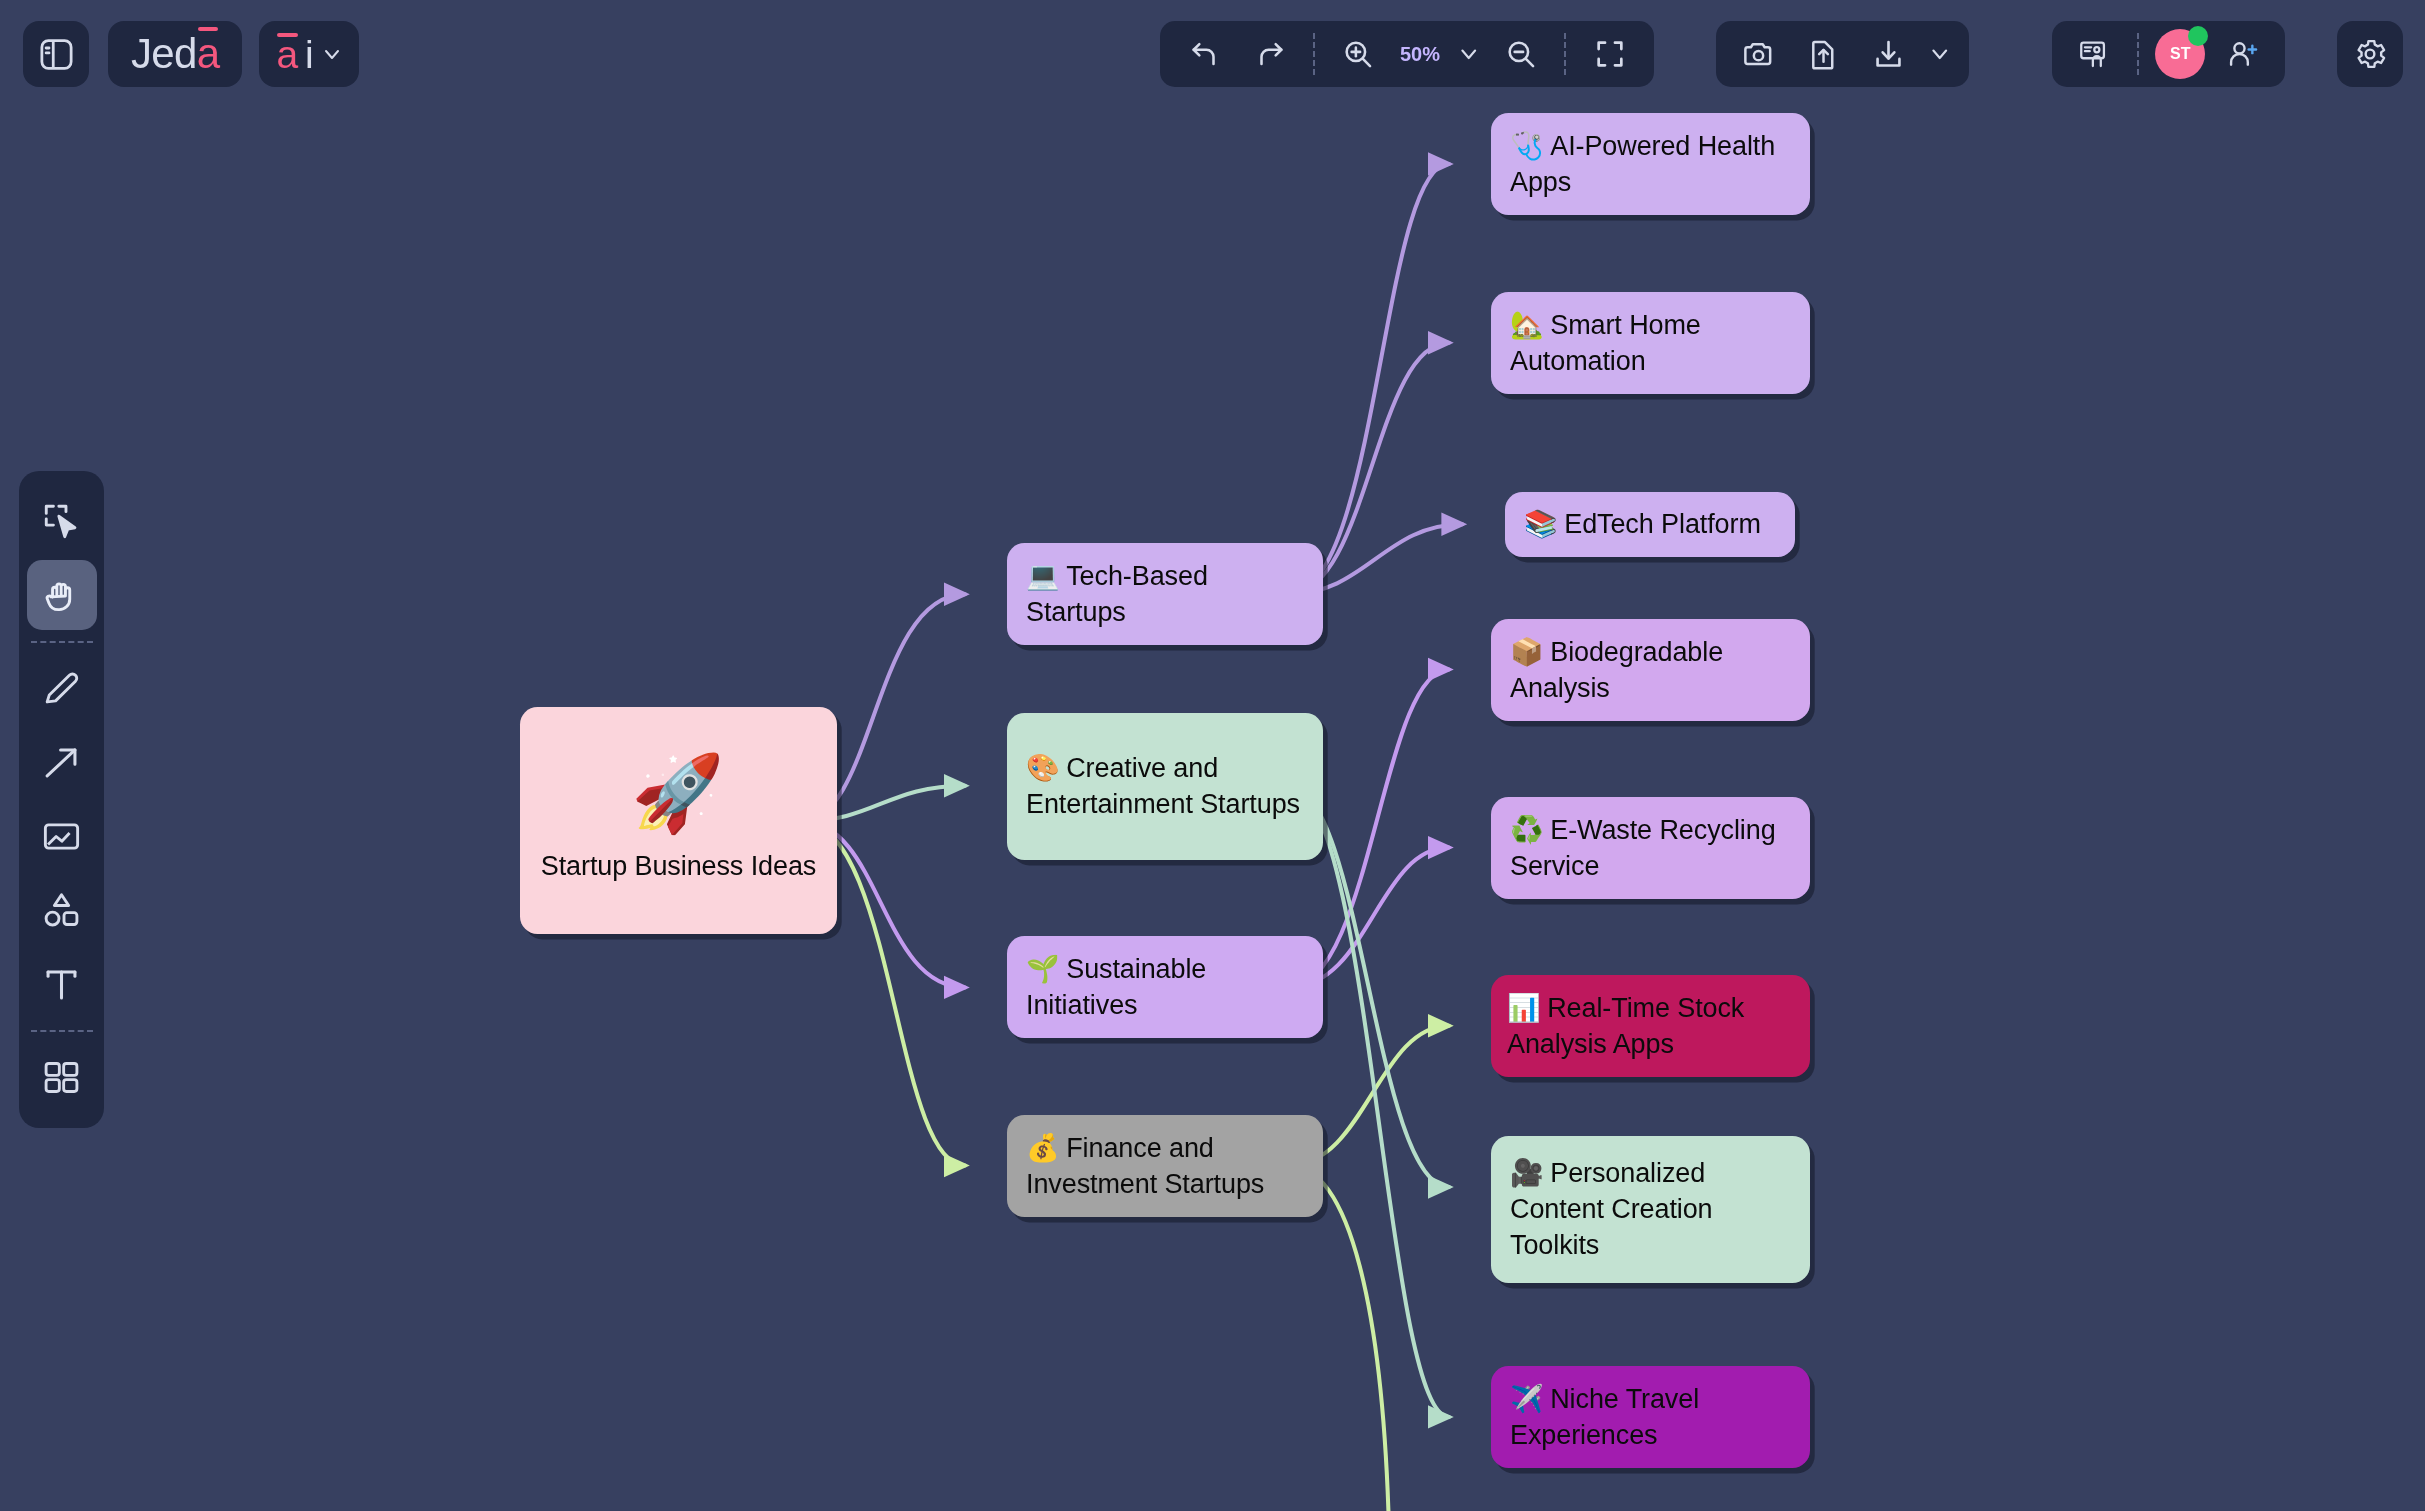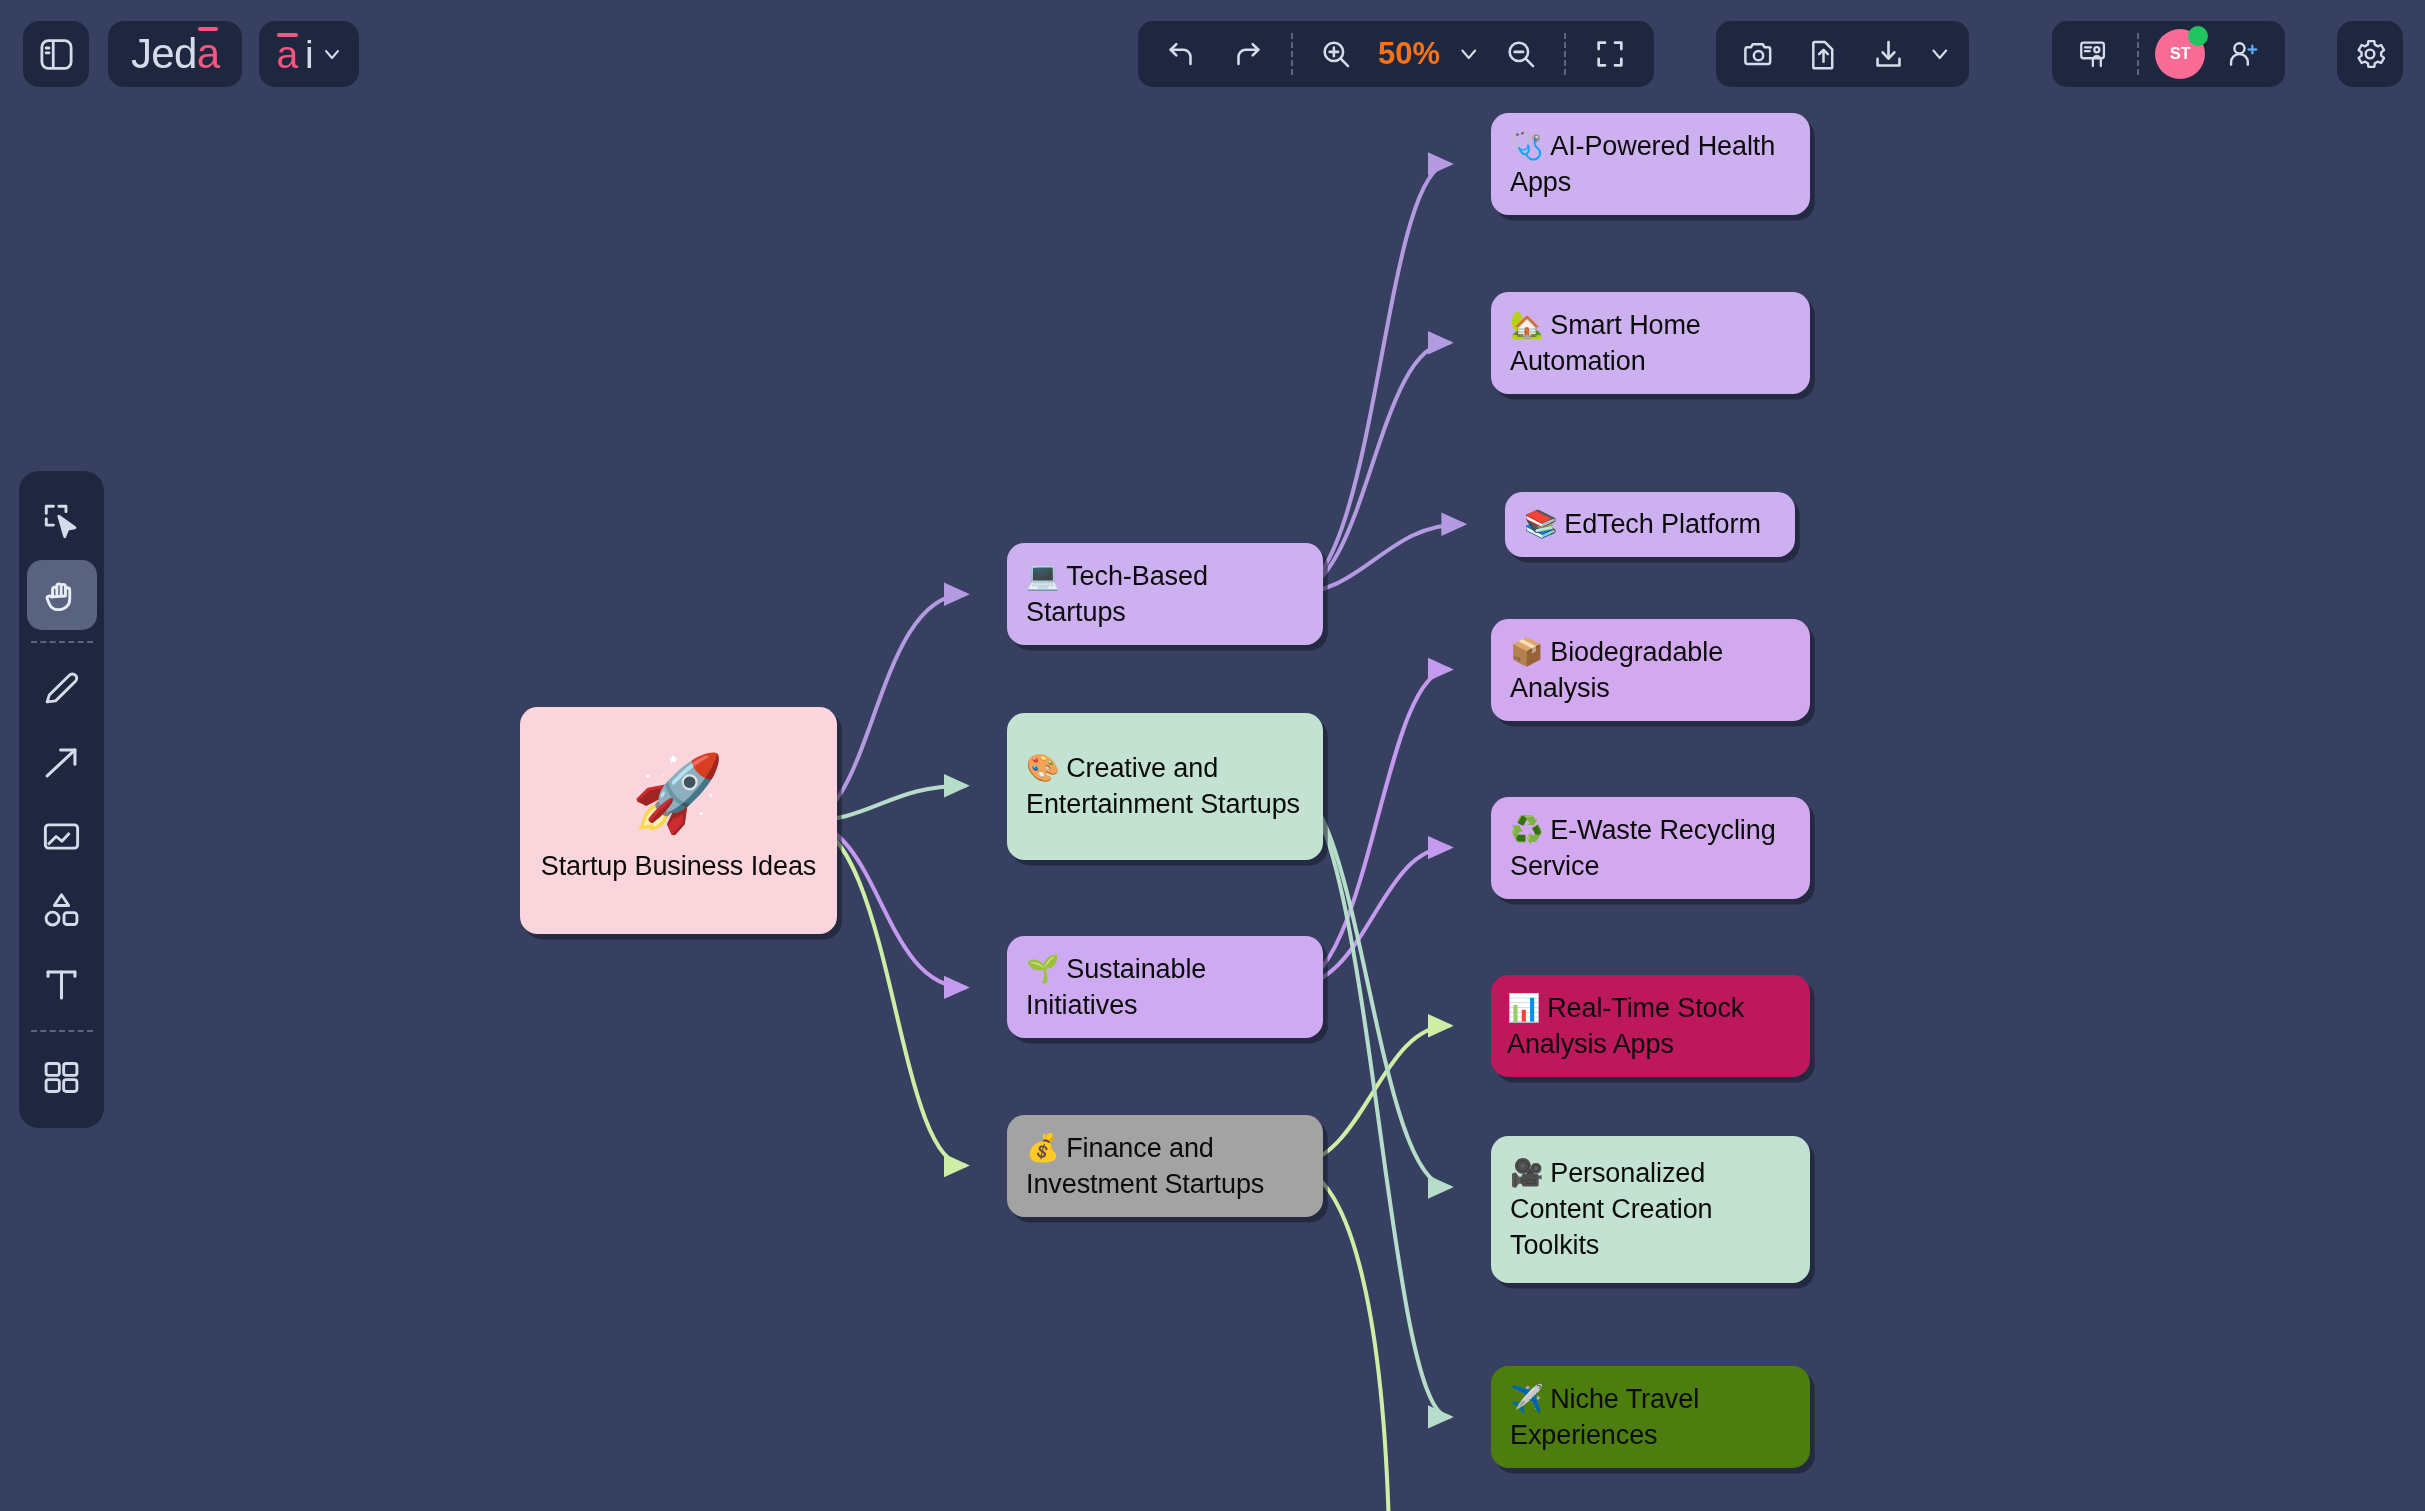--- a/index.html
+++ b/index.html
@@ -138,22 +138,22 @@
   }
   #ai-menu .ai-a::after {
     content: "";
     position: absolute; left: 0; right: 0; top: -1.3px;
     height: 4px; background: #f4577e; border-radius: 2px;
   }
   #ai-menu .ai-i { font-size: 39px; color: #d6dbea; line-height: 1; }
 
   #zoom-pill { right: 772px; top: 21px; padding: 0 12px; }
   #zoom-level {
-    color: #f97316;
-    font-size: 31px;
+    color: #c4b5fd;
+    font-size: 20px;
     font-weight: bold;
     padding: 0 9.4px;
     cursor: pointer;
     white-space: nowrap;
   }
   #export-pill { right: 457px; top: 21px; padding: 0 9.4px; }
   #share-pill  { right: 141px; top: 21px; padding: 0 9.4px; }
   #settings-btn {
     position: absolute;
     right: 23px; top: 21px;
@@ -273,21 +273,21 @@
   <div class="node" style="left:1468px;top:492px;width:290px;height:65px;background:#cdb0f0;">
     <span class="txt"><span class="emo">📚</span><span>EdTech Platform</span></span>
   </div>
 
   <div class="node" style="left:970px;top:713px;width:316px;height:147px;background:#c3e2d2;">
     <span class="txt"><span class="emo">🎨</span><span>Creative and Entertainment Startups</span></span>
   </div>
   <div class="node" style="left:1454px;top:1136px;width:319px;height:147px;background:#c3e2d2;">
     <span class="txt"><span class="emo">🎥</span><span>Personalized Content Creation Toolkits</span></span>
   </div>
-  <div class="node" style="left:1454px;top:1366px;width:319px;height:102px;background:#4d7c0f;">
+  <div class="node" style="left:1454px;top:1366px;width:319px;height:102px;background:#a21caf;">
     <span class="txt"><span class="emo">✈️</span><span>Niche Travel Experiences</span></span>
   </div>
 
   <div class="node" style="left:970px;top:936px;width:316px;height:102px;background:#ceaaf2;">
     <span class="txt"><span class="emo">🌱</span><span>Sustainable Initiatives</span></span>
   </div>
   <div class="node" style="left:1454px;top:619px;width:319px;height:102px;background:#d2a8ee;">
     <span class="txt"><span class="emo">📦</span><span>Biodegradable Analysis</span></span>
   </div>
   <div class="node" style="left:1454px;top:797px;width:319px;height:102px;background:#d2a8ee;">

